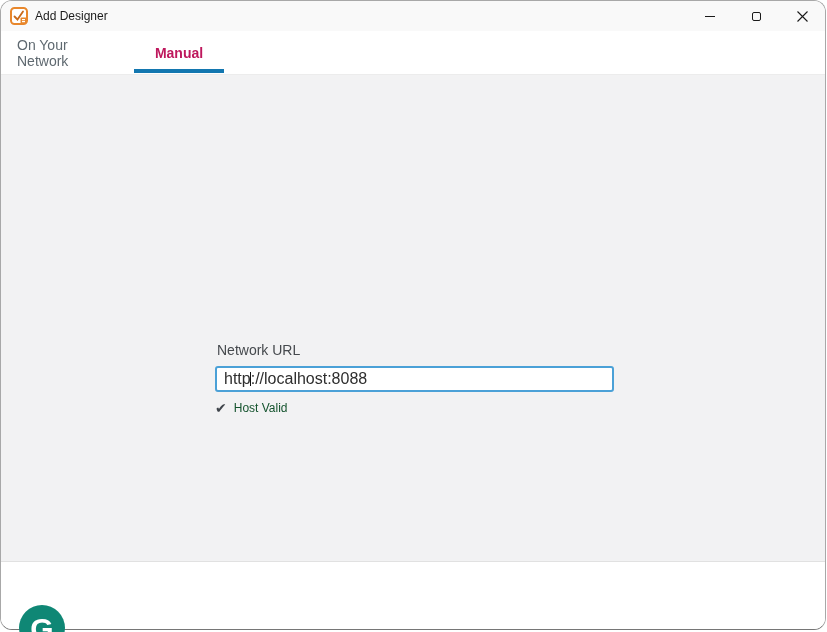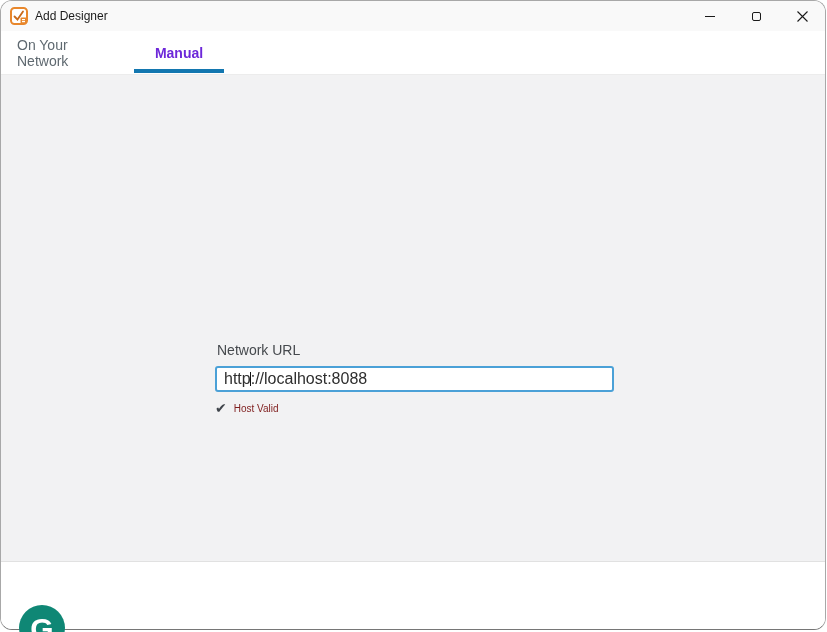--- a/index.html
+++ b/index.html
@@ -19,36 +19,36 @@
   .win-btn { width:46px; height:30px; display:flex; align-items:center; justify-content:center; }
   .glyph-min { width:10px; height:1px; background:#1a1a1a; }
   .glyph-max { width:9px; height:9px; border:1px solid #1a1a1a; border-radius:2px; background:transparent; }
 
   
   .tabbar { position:absolute; top:30px; left:0; right:0; height:44px; background:#ffffff;
             border-bottom:1px solid #ececec; }
   .tab { position:absolute; top:0; height:43px; display:flex; align-items:center;
          justify-content:center; font-size:14px; cursor:default; }
   .tab-network { left:16px; width:100px; color:#5f6970; }
-  .tab-manual { left:133px; width:90px; color:#6d28d9; font-weight:600; }
+  .tab-manual { left:133px; width:90px; color:#be185d; font-weight:600; }
   .tab-underline { position:absolute; left:0; right:0; bottom:1px; height:4px; background:#1377b0; }
 
   
   .content { position:absolute; top:74px; left:0; right:0; height:486px; background:#f2f2f3; }
 
   .gateway-label { position:absolute; left:216px; top:267px; font-size:14px; color:#45494d; }
   .gateway-input { position:absolute; left:214px; top:291px; width:399px; height:26px;
                    background:#ffffff; border:2px solid #4ba1d7; border-radius:3px;
                    padding:8px 7px; font-family:"Liberation Sans", sans-serif;
                    font-size:16px; color:#2e2e2e; outline:none; }
   .text-caret { position:absolute; left:249px; top:297px; width:1px; height:14px; background:#111; }
 
   .host-valid { position:absolute; left:214px; top:325px; display:flex; align-items:center; gap:7px; }
   .host-valid .check { font-size:14px; color:#3f444a; }
-  .host-valid .label { font-size:10px; color:#7f1d1d; }
+  .host-valid .label { font-size:12px; color:#14532d; }
 
   
   .footer { position:absolute; top:560px; left:0; right:0; height:69px; background:#ffffff;
             border-top:1px solid #e1e1e1; }
 
   
   .g-overlay { position:absolute; left:19px; top:605px; width:46px; height:46px;
                border-radius:50%; background:#0f8775; z-index:10;
                display:flex; align-items:center; justify-content:center; }
   .g-overlay .letter { color:#ffffff; font-size:30px; font-weight:bold; line-height:1;

